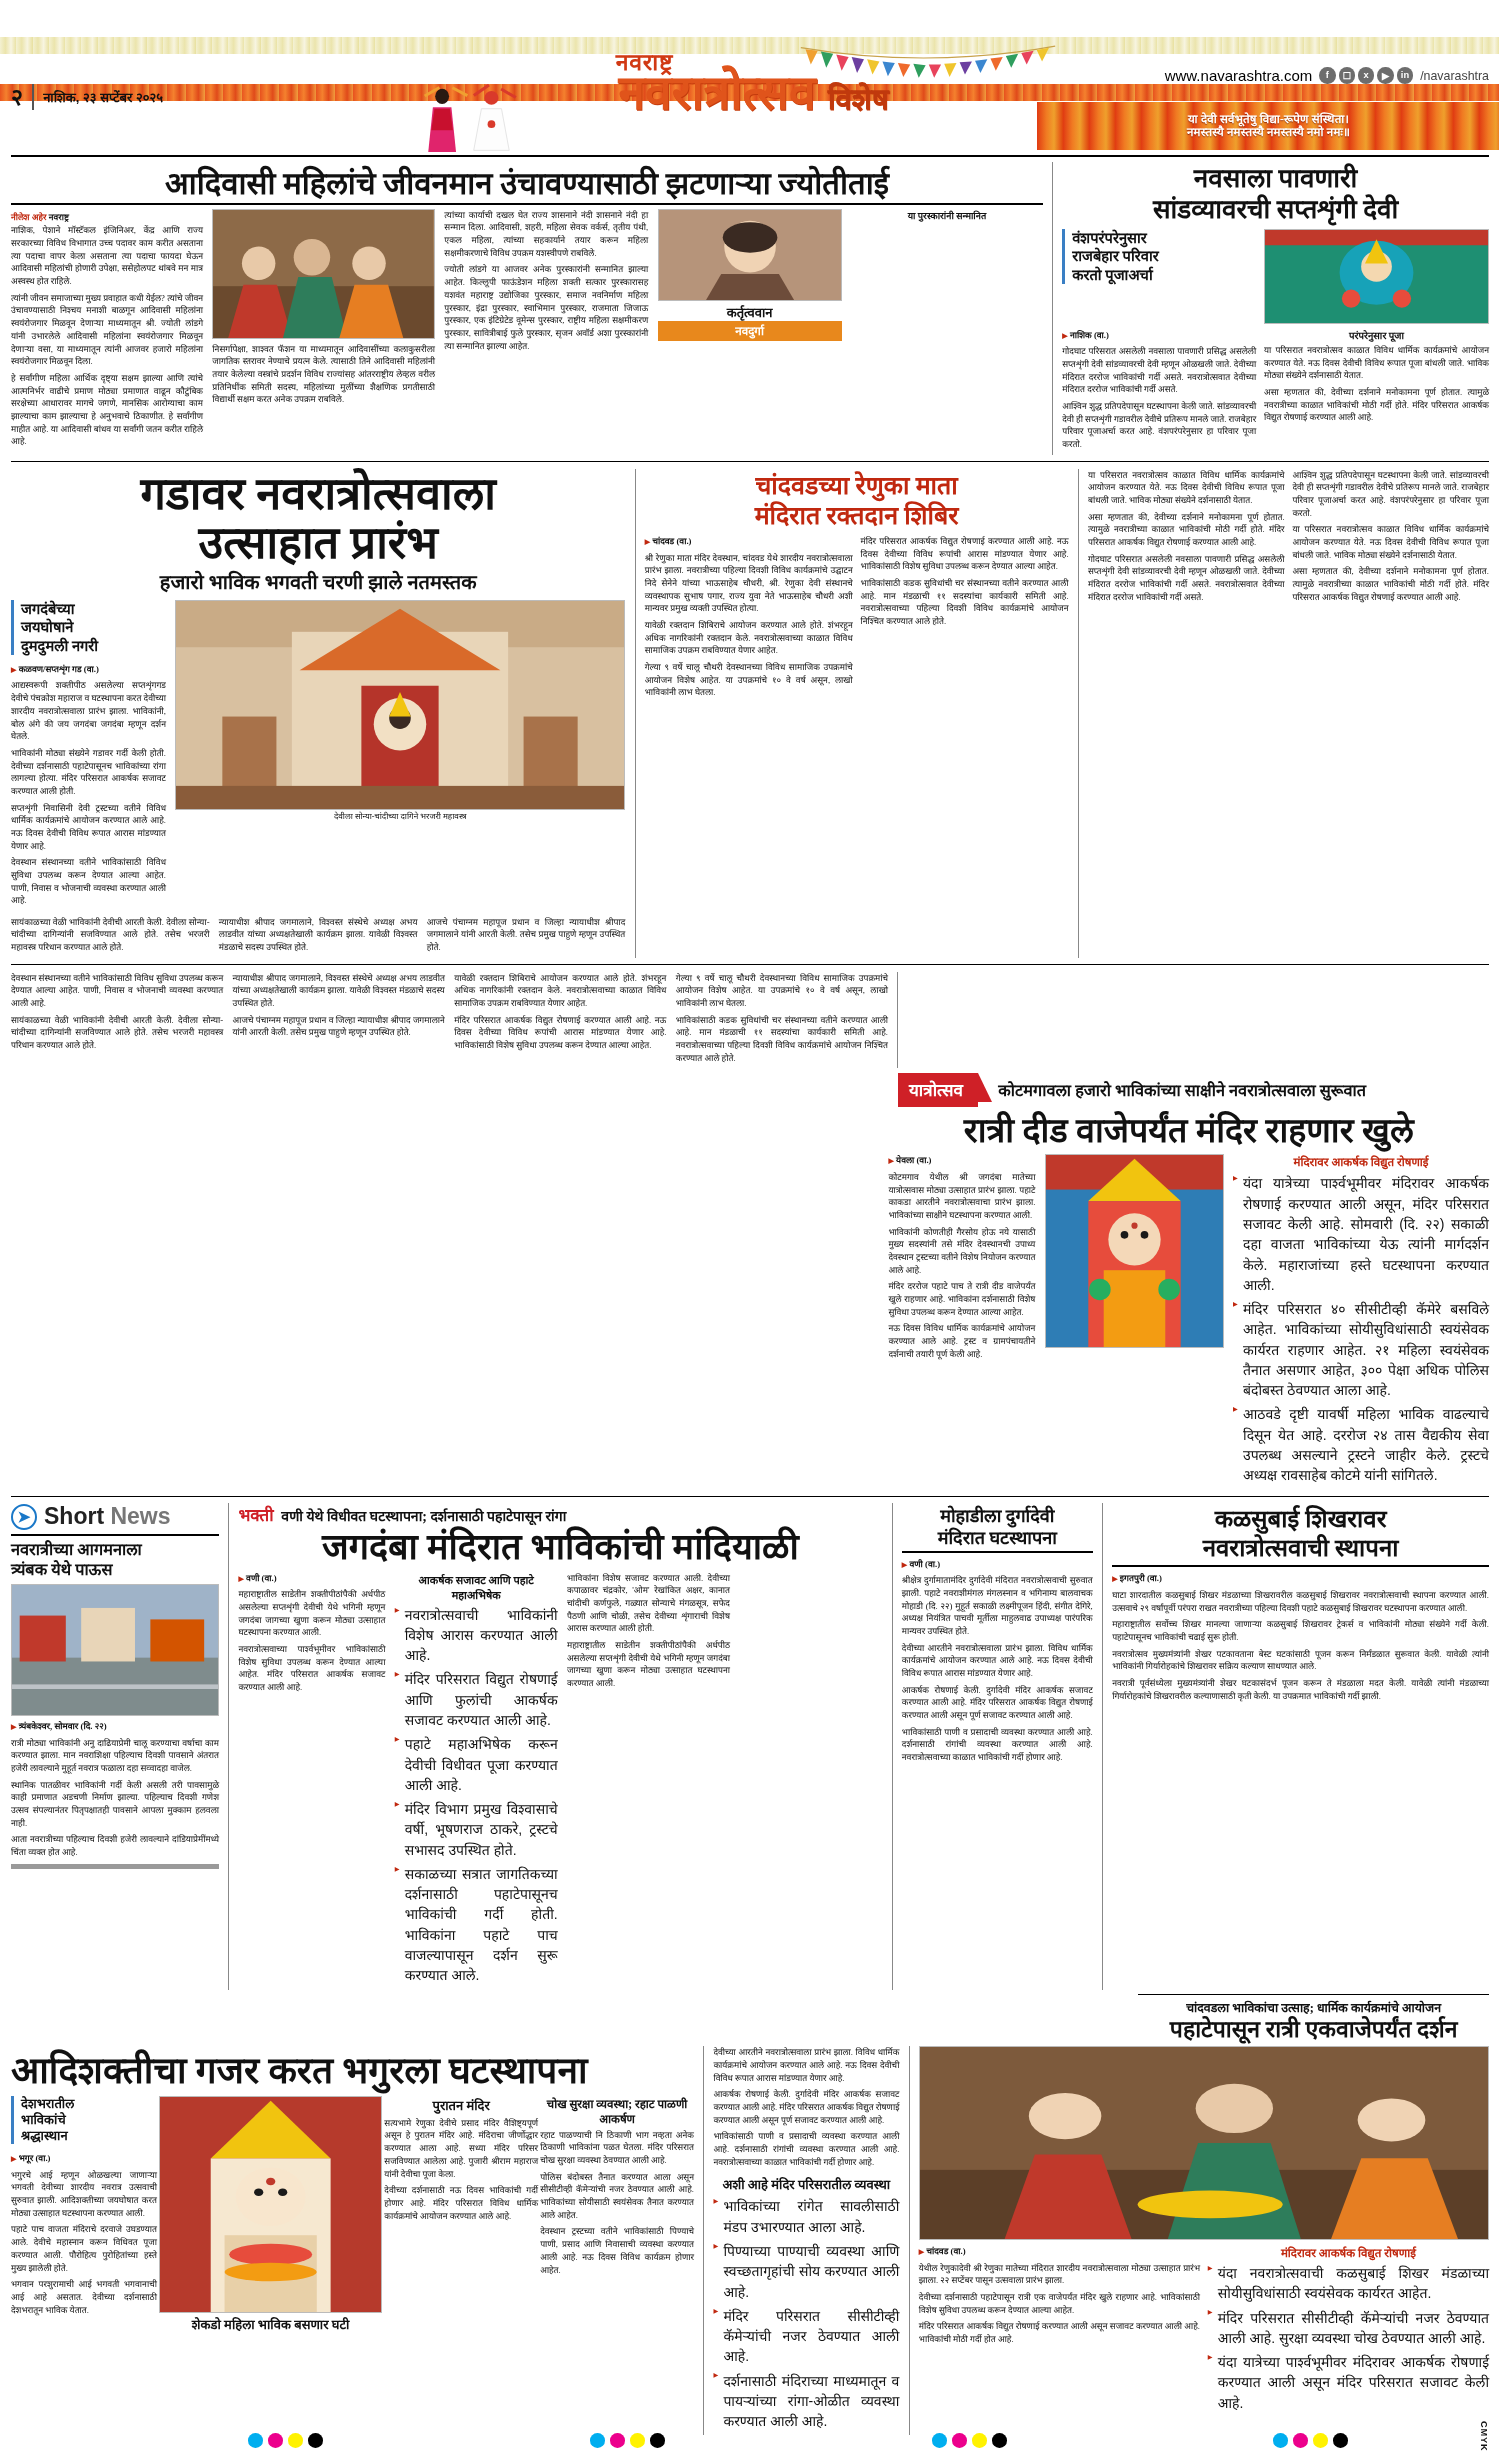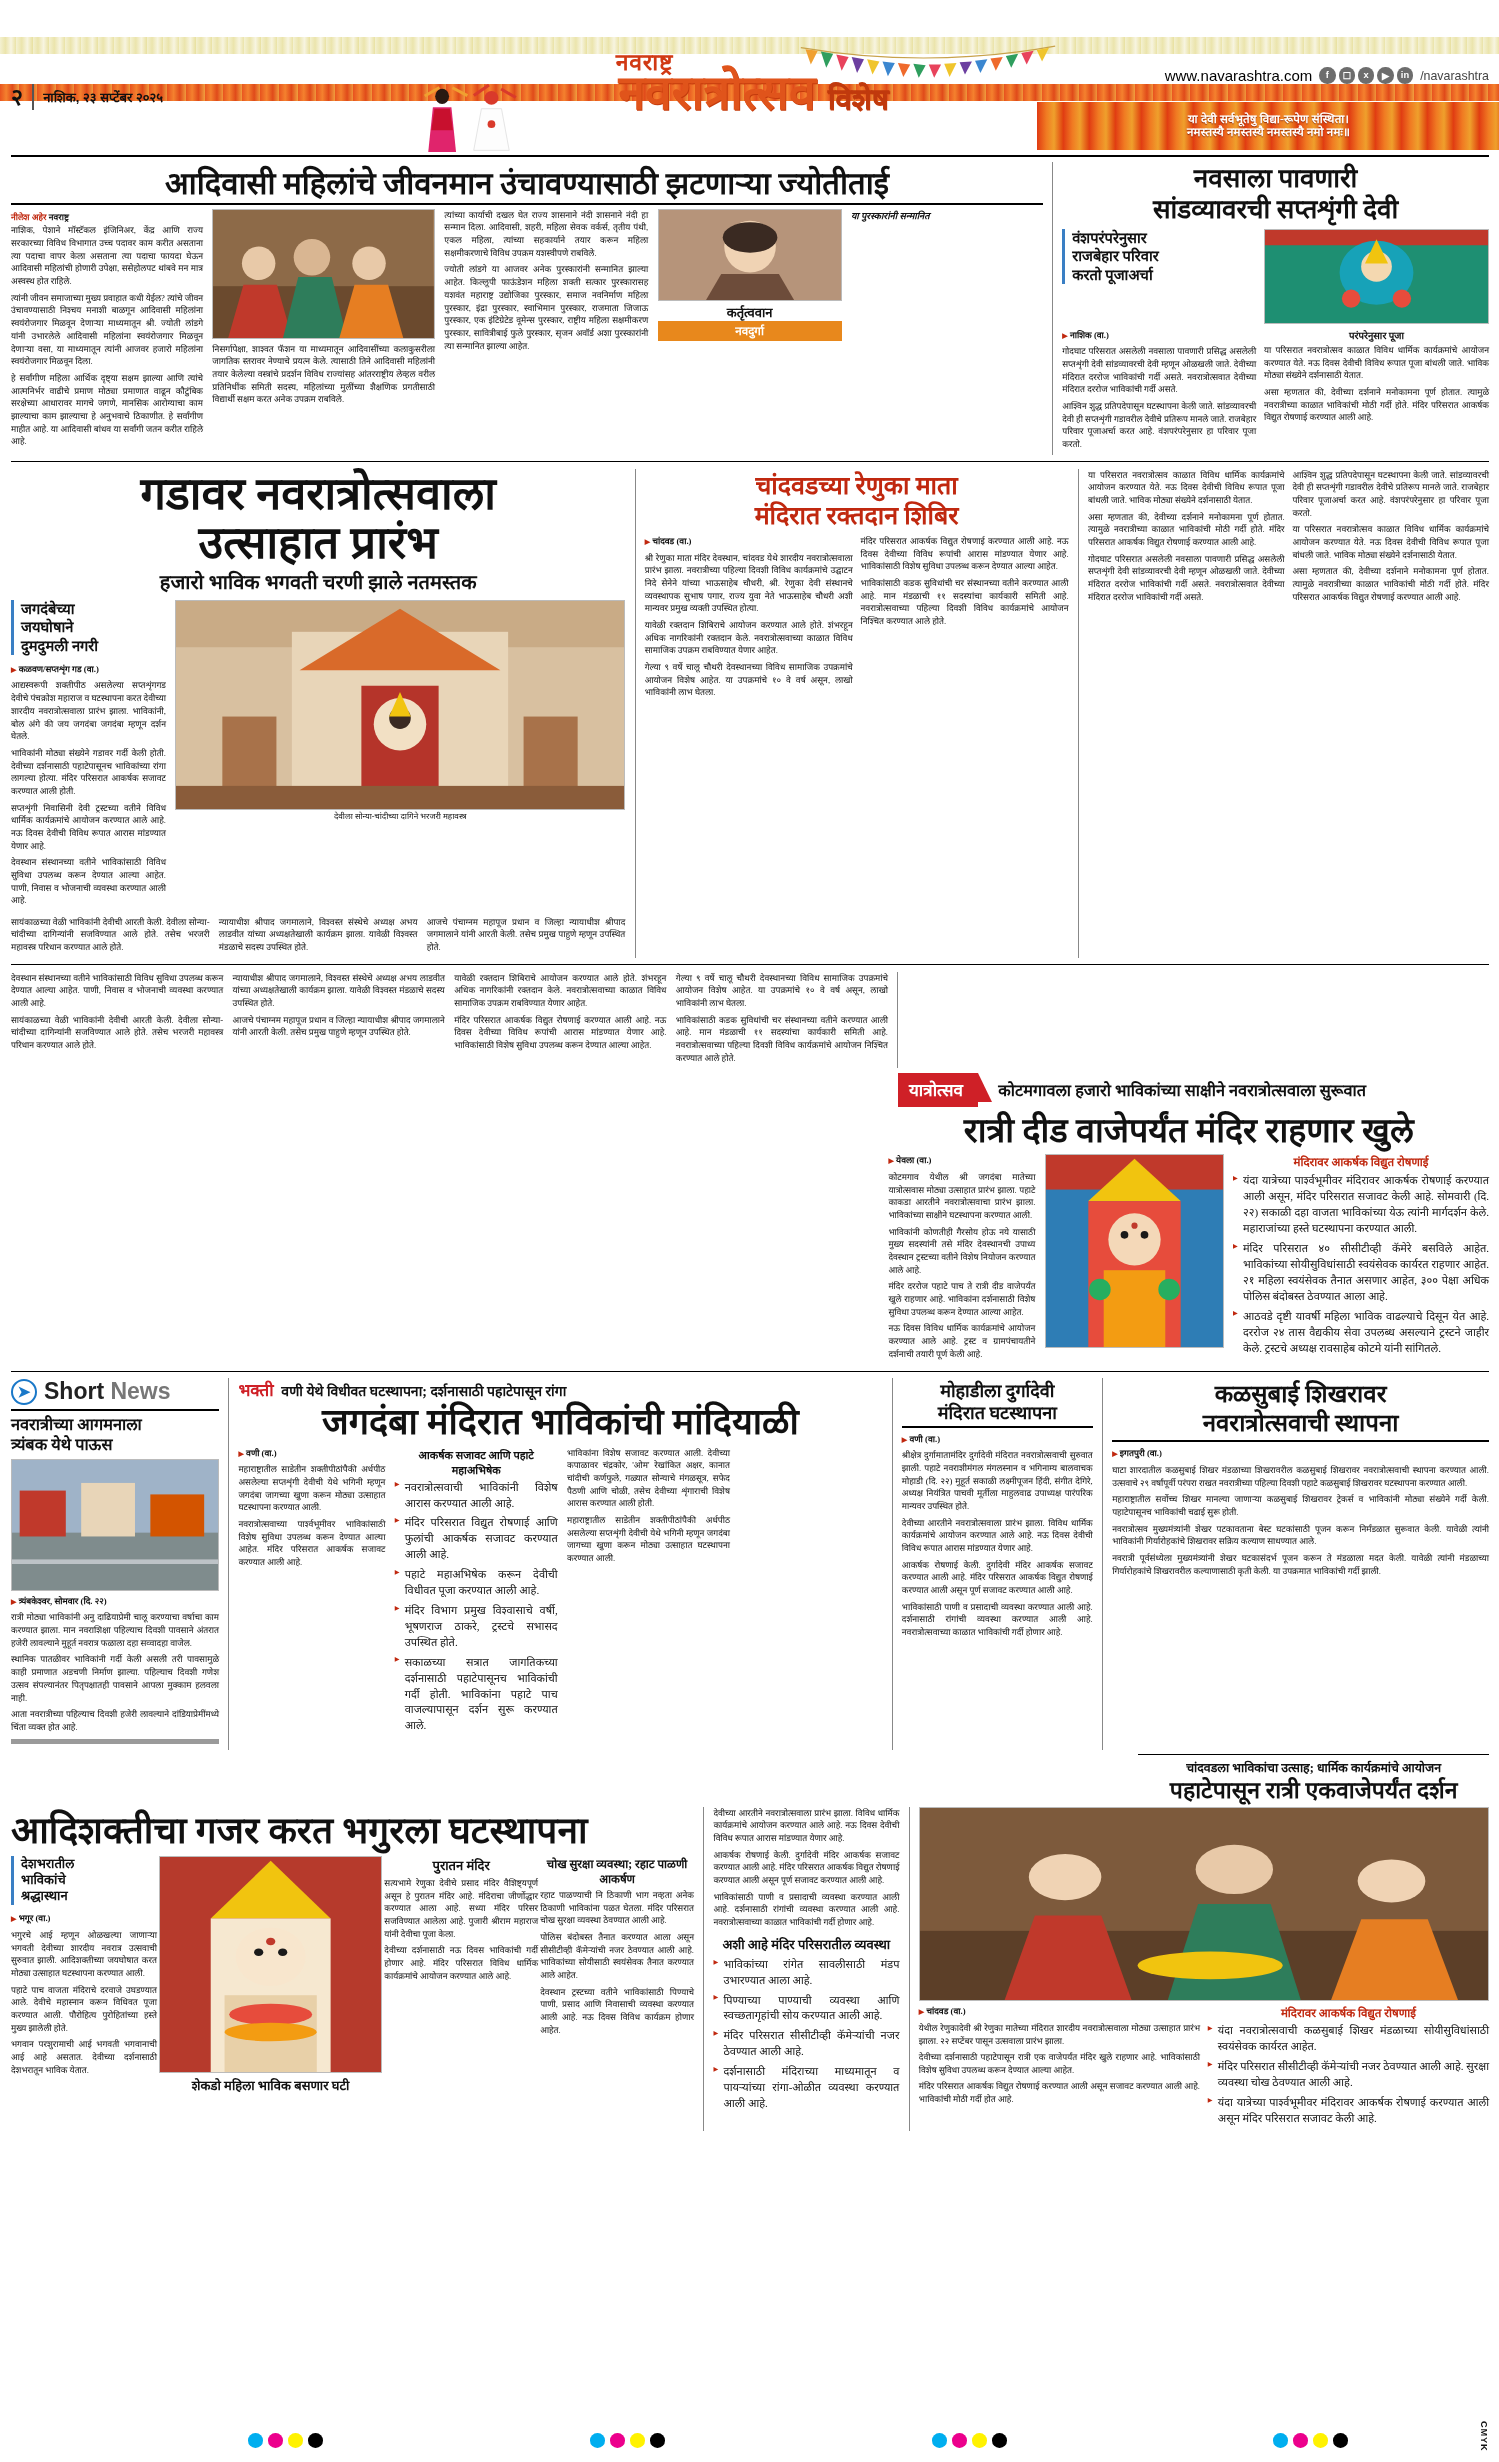--- a/index.html
+++ b/index.html
@@ -118,22 +118,22 @@
   .photo.deity  { background:linear-gradient(140deg,#1d8f6f,#1561a8 25%,#d4392b 50%,#efc235 72%,#2aa07a); }
   .photo.people { background:linear-gradient(120deg,#8a5a36,#caa071 30%,#6b4226 55%,#e0bb8e 80%,#7e4d2c); }
   .photo.street { background:linear-gradient(180deg,#9fb7cf,#6b8fb3 40%,#c4b59a 70%,#7a6a56); }
   .caption {
     font-size:8.2px; text-align:center; font-family:"Liberation Serif",serif;
     margin-top:1.6px; line-height:1.3;
   }
 
   .bullet-list { list-style:none; margin:3.1px 0; padding:0; }
   .bullet-list li {
-    font-size:11px; line-height:1.45; text-align:justify; margin-bottom:3.9px;
-    padding-left:10px; position:relative; font-family:Liberation Serif, serif;
+    font-size:14px; line-height:1.45; text-align:justify; margin-bottom:3.9px;
+    padding-left:10px; position:relative; font-family:Liberation Sans, sans-serif;
   }
   .bullet-list li::before {
     content:"\25B6"; position:absolute; left:0; top:0.8px; font-size:6.2px; color:#c0280f;
   }
 
   .leftbar-quote {
     border-left:3.1px solid #3a7fc4; padding-left:7px;
     font-family:"Liberation Serif", serif; font-weight:bold;
     font-size:14.7px; line-height:1.25;
   }
@@ -317,21 +317,21 @@
                 <circle cx="120" cy="48" r="34" fill="#f0d3b4"></circle>
                 <path d="M62 118 L82 84 L158 84 L178 118 Z" fill="#6d4c3a"></path>
                 <ellipse cx="120" cy="36" rx="36" ry="20" fill="#3a2a22"></ellipse>
               </svg>
             </div>
             <div class="kartrutva" style="margin-top:2.3px;">कर्तृत्ववान</div>
             <div class="navdurga-badge">नवदुर्गा</div>
           </div>
 
           <div style="width:194px;">
-            <div style="font-size:9.3px;font-weight:bold;text-align:left;margin-bottom:2.3px;font-style:italic;">या पुरस्कारांनी सन्मानित</div>
+            <div style="font-size:9.3px;font-weight:bold;text-align:center;margin-bottom:2.3px;">या पुरस्कारांनी सन्मानित</div>
             <p class="body"></p>
           </div>
         </div>
       </div>
 
       <div style="width:0.8px;background:#888;"></div>
 
       <div style="width:432px;">
         <h2 class="head-l">नवसाला पावणारी</h2>
         <h2 class="head-l">सांडव्यावरची सप्तशृंगी देवी</h2>

